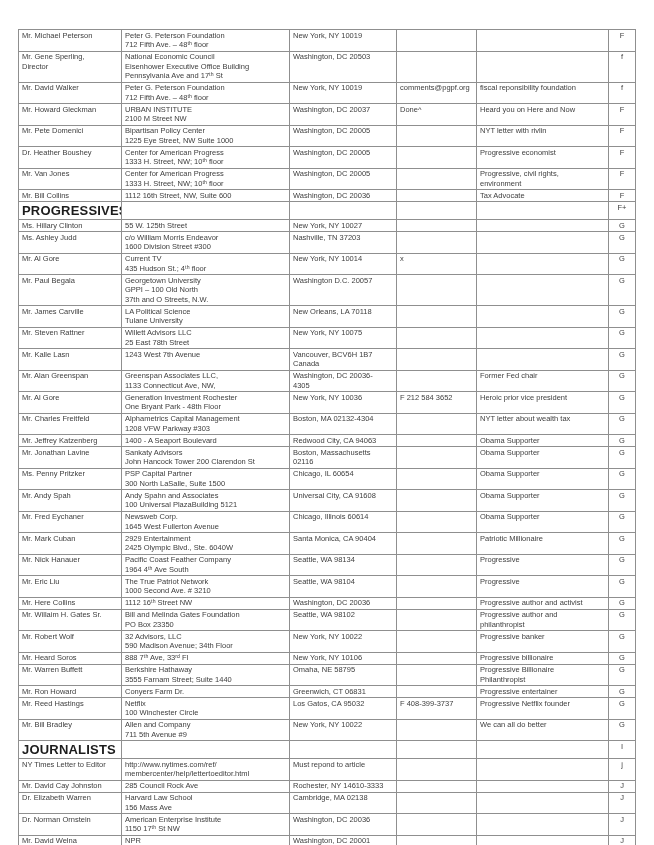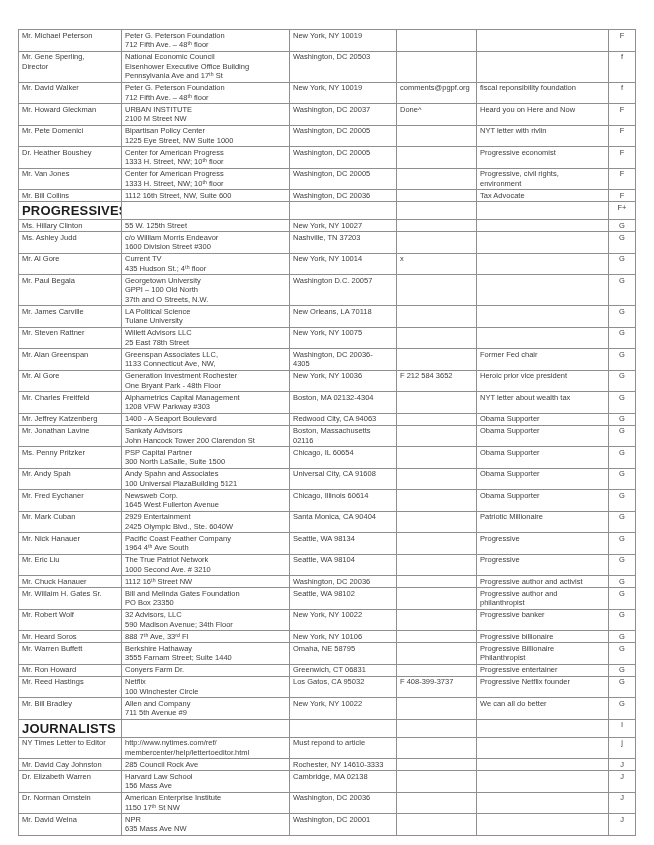--- a/index.html
+++ b/index.html
@@ -192,20 +192,29 @@
         <tr class="entry-row">
     <td class="name-cell">Mr. Steven Rattner</td>
     <td class="org-cell">Willett Advisors LLC
 25 East 78th Street</td>
     <td class="city-cell">New York, NY 10075</td>
     <td class="contact-cell"></td>
     <td class="notes-cell"></td>
     <td class="code-cell">G</td>
   </tr>
         <tr class="entry-row">
+    <td class="name-cell">Mr. Kalle Lasn</td>
+    <td class="org-cell">1243 West 7th Avenue</td>
+    <td class="city-cell">Vancouver, BCV6H 1B7
+Canada</td>
+    <td class="contact-cell"></td>
+    <td class="notes-cell"></td>
+    <td class="code-cell">G</td>
+  </tr>
+        <tr class="entry-row">
     <td class="name-cell">Mr. Alan Greenspan</td>
     <td class="org-cell">Greenspan Associates LLC,
 1133 Connecticut Ave, NW,</td>
     <td class="city-cell">Washington, DC 20036-
 4305</td>
     <td class="contact-cell"></td>
     <td class="notes-cell">Former Fed chair</td>
     <td class="code-cell">G</td>
   </tr>
         <tr class="entry-row">
@@ -292,21 +301,21 @@
         <tr class="entry-row">
     <td class="name-cell">Mr. Eric Liu</td>
     <td class="org-cell">The True Patriot Network
 1000 Second Ave. # 3210</td>
     <td class="city-cell">Seattle, WA 98104</td>
     <td class="contact-cell"></td>
     <td class="notes-cell">Progressive</td>
     <td class="code-cell">G</td>
   </tr>
         <tr class="entry-row">
-    <td class="name-cell">Mr. Chuck Hanauer</td>
+    <td class="name-cell">Mr. Here Collins</td>
     <td class="org-cell">1112 16ᵗʰ Street NW</td>
     <td class="city-cell">Washington, DC 20036</td>
     <td class="contact-cell"></td>
     <td class="notes-cell">Progressive author and activist</td>
     <td class="code-cell">G</td>
   </tr>
         <tr class="entry-row">
     <td class="name-cell">Mr. Willaim H. Gates Sr.</td>
     <td class="org-cell">Bill and Melinda Gates Foundation
 PO Box 23350</td>

